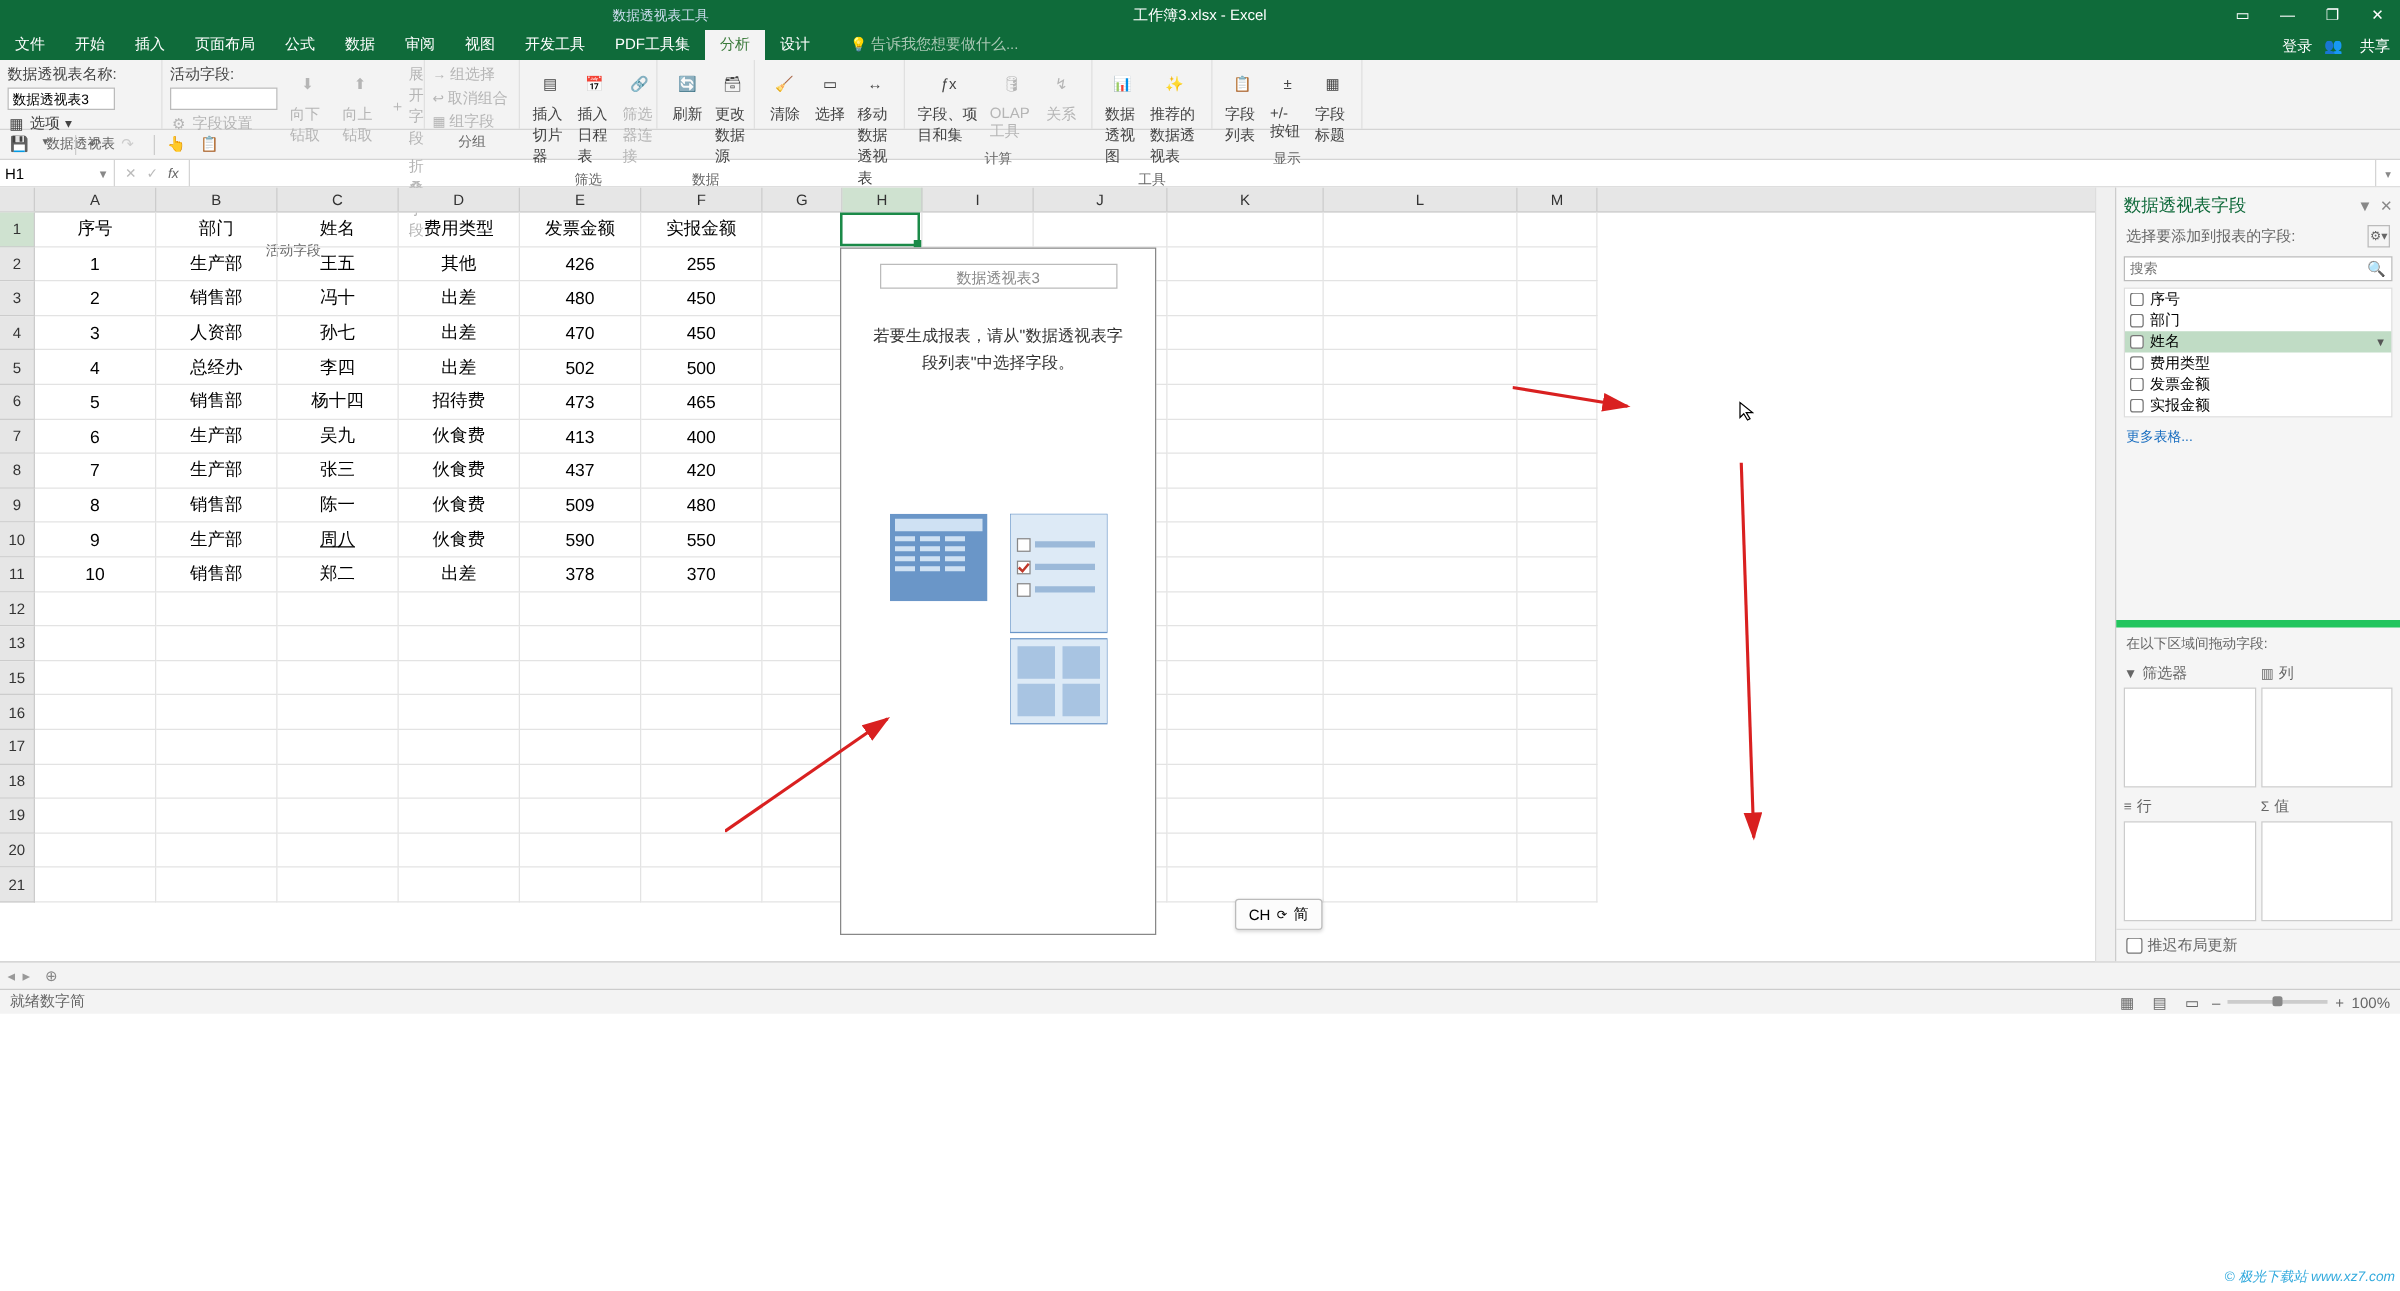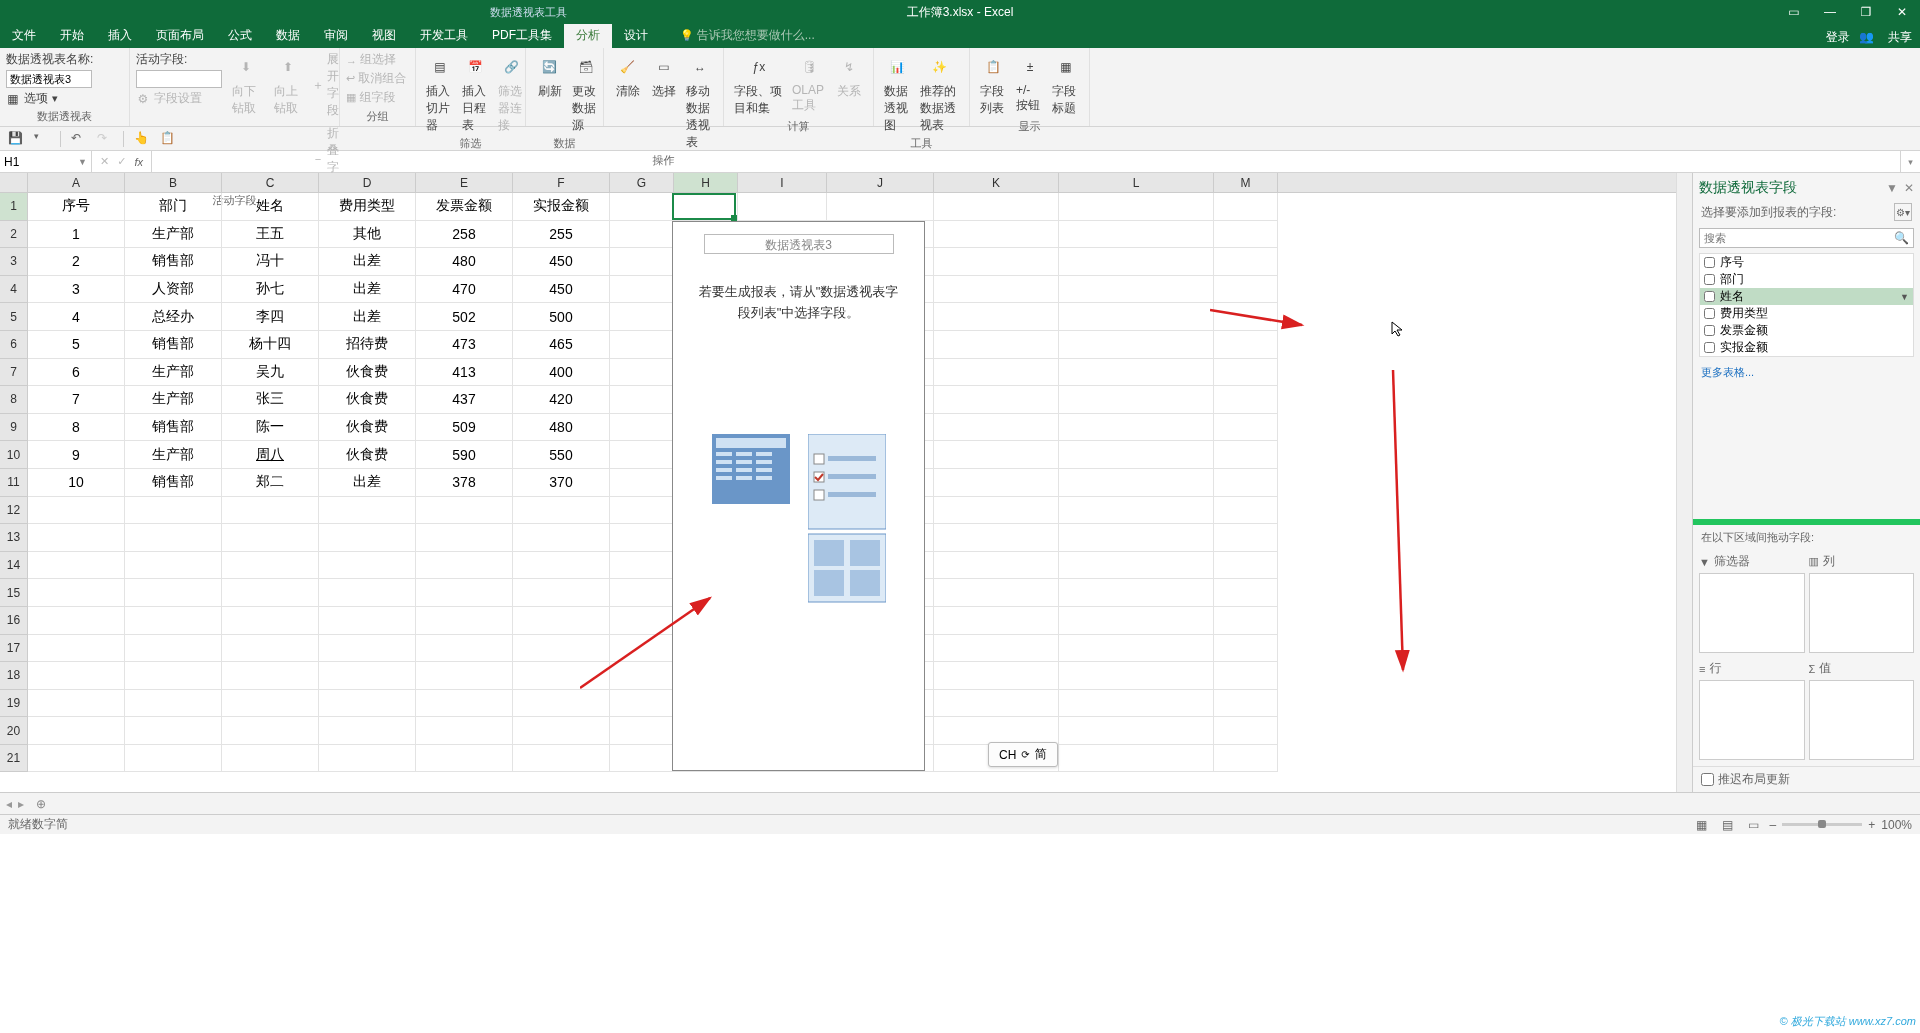--- a/index.html
+++ b/index.html
@@ -14,21 +14,21 @@
 
 
 .menubar{height:24px;background:#0f6b3a;display:flex;align-items:flex-end;}
 .menubar .tab{padding:4px 12px;color:#fff;font-size:12px;cursor:pointer;}
 .menubar .tab.active{background:#f3f3f3;color:#3a7a3a;}
 .menubar .hint{color:#a8c7b3;font-size:11px;margin-left:20px;padding-bottom:4px;}
 .menubar .right{margin-left:auto;display:flex;align-items:center;padding-right:8px;padding-bottom:2px;}
 .menubar .right span{color:#fff;font-size:12px;margin-left:10px;cursor:pointer;}
 
 
-.ribbon{height:79px;background:#f3f3f3;border-bottom:1px solid #d4d4d4;display:flex;}
+.ribbon{height:56px;background:#f3f3f3;border-bottom:1px solid #d4d4d4;display:flex;}
 .ribgroup{border-right:1px solid #e0e0e0;padding:3px 6px 0;display:flex;flex-direction:column;justify-content:space-between;}
 .ribgroup .label{text-align:center;font-size:11px;color:#666;padding-bottom:2px;}
 .ribgroup .body{flex:1;display:flex;align-items:flex-start;}
 .ribrow{display:flex;flex-direction:column;gap:2px;font-size:11px;color:#444;}
 .ribrow .line{display:flex;align-items:center;gap:4px;white-space:nowrap;}
 .ribinput{width:86px;height:18px;border:1px solid #bbb;background:#fff;font-size:11px;padding:0 3px;}
 .ribbtn{display:flex;flex-direction:column;align-items:center;justify-content:center;padding:2px 4px;cursor:pointer;font-size:11px;color:#444;gap:2px;}
 .ribbtn.disabled{color:#b5b5b5;}
 .ribbtn .ico{width:28px;height:28px;display:flex;align-items:center;justify-content:center;}
 .smallbtn{font-size:11px;color:#444;display:flex;align-items:center;gap:3px;cursor:pointer;}
@@ -384,21 +384,21 @@
           <div class="cell" style="width: 125px;"></div>
           <div class="cell" style="width: 155px;"></div>
           <div class="cell" style="width: 64px;"></div>
         </div>
         <div class="row">
           <div class="rh">2</div>
           <div class="cell" style="width: 97px;">1</div>
           <div class="cell" style="width: 97px;">生产部</div>
           <div class="cell" style="width: 97px;">王五</div>
           <div class="cell" style="width: 97px;">其他</div>
-          <div class="cell" style="width: 97px;">258</div>
+          <div class="cell" style="width: 97px;">426</div>
           <div class="cell" style="width: 97px;">255</div>
           <div class="cell" style="width: 64px;"></div>
           <div class="cell" style="width: 64px;"></div>
           <div class="cell" style="width: 89px;"></div>
           <div class="cell" style="width: 107px;"></div>
           <div class="cell" style="width: 125px;"></div>
           <div class="cell" style="width: 155px;"></div>
           <div class="cell" style="width: 64px;"></div>
         </div>
         <div class="row">
@@ -556,36 +556,20 @@
           <div class="cell" style="width: 64px;"></div>
           <div class="cell" style="width: 64px;"></div>
           <div class="cell" style="width: 89px;"></div>
           <div class="cell" style="width: 107px;"></div>
           <div class="cell" style="width: 125px;"></div>
           <div class="cell" style="width: 155px;"></div>
           <div class="cell" style="width: 64px;"></div>
         </div>
         <div class="row">
           <div class="rh">13</div>
-          <div class="cell" style="width: 97px;"></div>
-          <div class="cell" style="width: 97px;"></div>
-          <div class="cell" style="width: 97px;"></div>
-          <div class="cell" style="width: 97px;"></div>
-          <div class="cell" style="width: 97px;"></div>
-          <div class="cell" style="width: 97px;"></div>
-          <div class="cell" style="width: 64px;"></div>
-          <div class="cell" style="width: 64px;"></div>
-          <div class="cell" style="width: 89px;"></div>
-          <div class="cell" style="width: 107px;"></div>
-          <div class="cell" style="width: 125px;"></div>
-          <div class="cell" style="width: 155px;"></div>
-          <div class="cell" style="width: 64px;"></div>
-        </div>
-        <div class="row">
-          <div class="rh">14</div>
           <div class="cell" style="width: 97px;"></div>
           <div class="cell" style="width: 97px;"></div>
           <div class="cell" style="width: 97px;"></div>
           <div class="cell" style="width: 97px;"></div>
           <div class="cell" style="width: 97px;"></div>
           <div class="cell" style="width: 97px;"></div>
           <div class="cell" style="width: 64px;"></div>
           <div class="cell" style="width: 64px;"></div>
           <div class="cell" style="width: 89px;"></div>
           <div class="cell" style="width: 107px;"></div>

